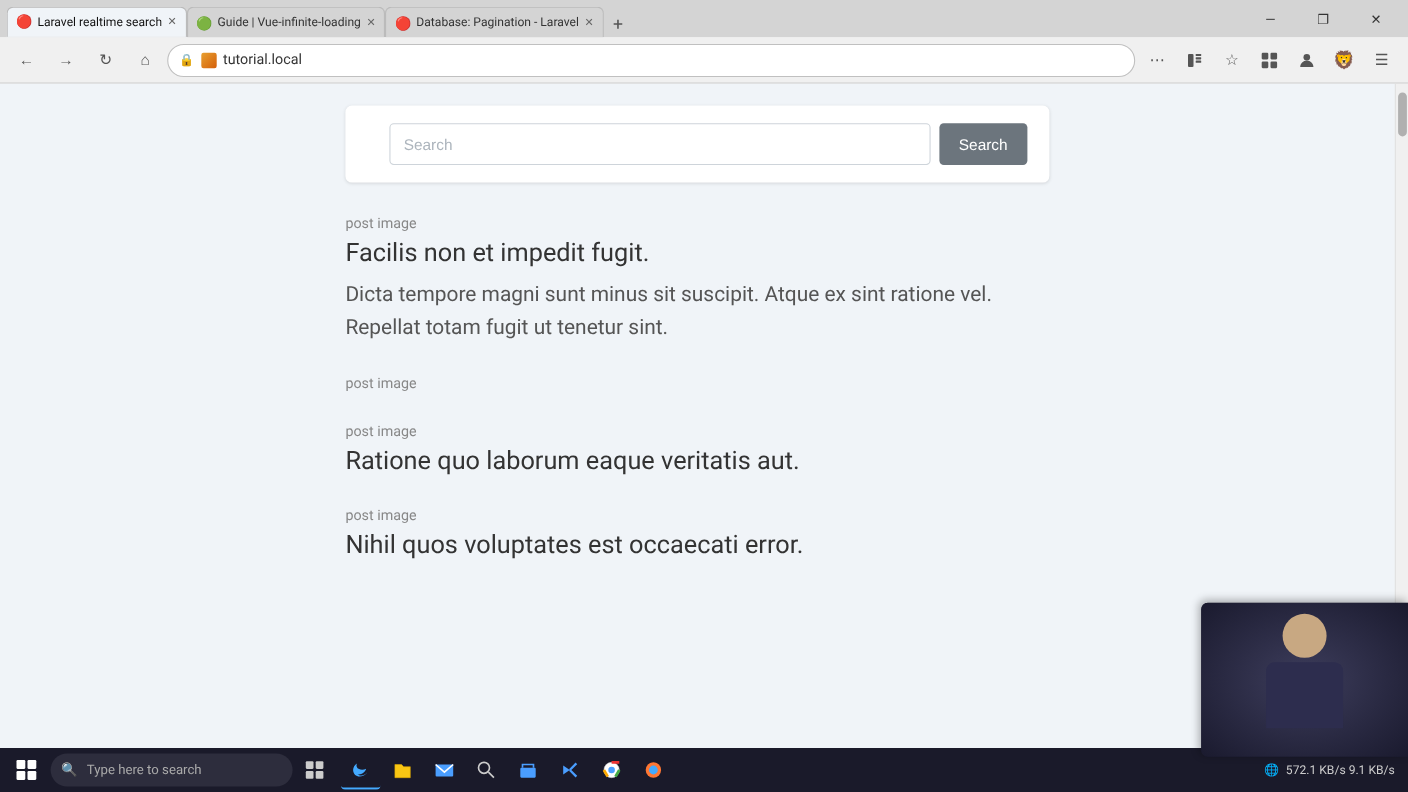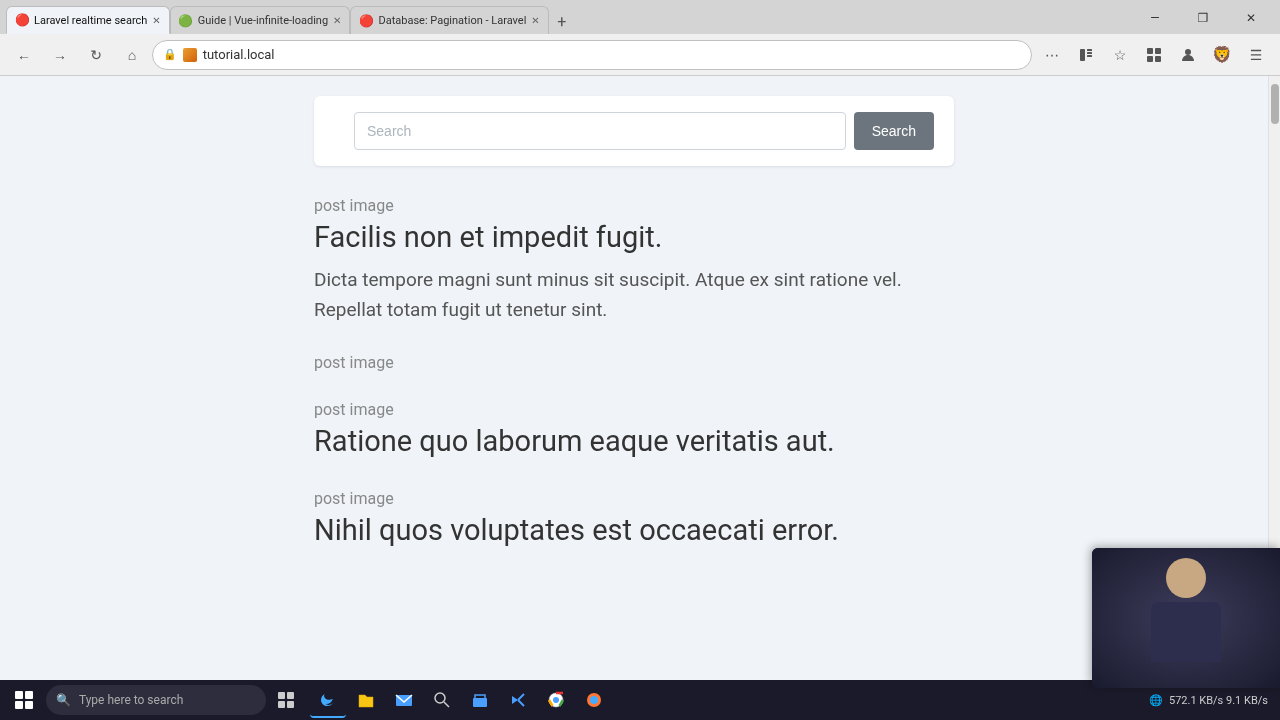--- a/index.html
+++ b/index.html
@@ -199,27 +199,27 @@
       font-size: 14px;
       cursor: pointer;
     }
 
     
     .post-item {
       margin-bottom: 28px;
     }
 
     .post-label {
-      font-size: 16px;
+      font-size: 13px;
       color: #888;
       margin-bottom: 4px;
     }
 
     .post-title {
-      font-size: 29px;
+      font-size: 23px;
       font-weight: 400;
       color: #333;
       margin-bottom: 8px;
       line-height: 1.3;
     }
 
     .post-body {
       font-size: 19px;
       color: #555;
       line-height: 1.6;

